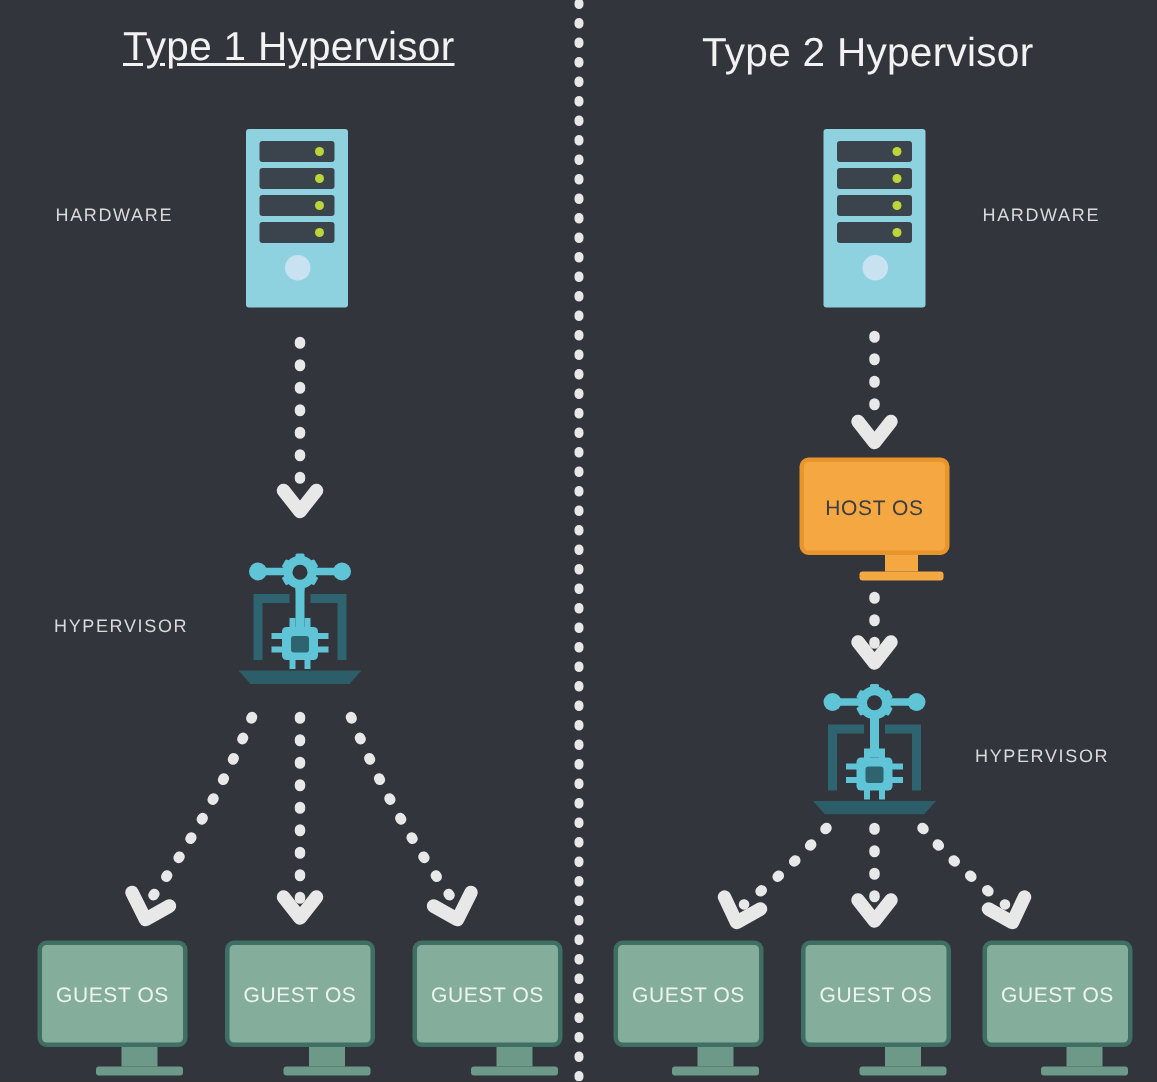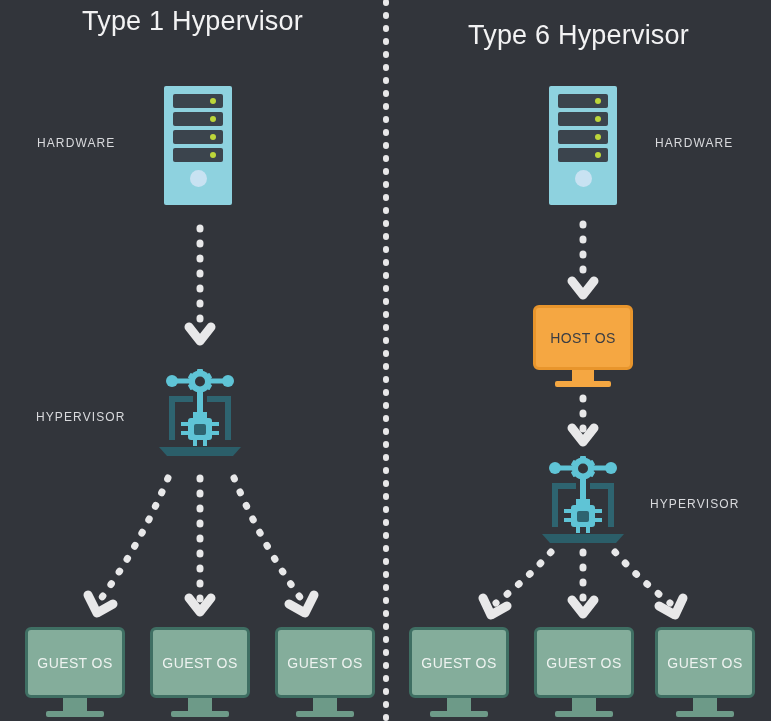--- a/index.html
+++ b/index.html
@@ -13,21 +13,21 @@
 
   .title{
     position:absolute;
     font-size:27px;
     font-weight:400;
     color:#f2f2f3;
     letter-spacing:.2px;
     white-space:nowrap;
     text-align:center;
   }
-  #title-left{left:0;width:385px;top:6px;}
+  #title-left{left:0;width:385px;top:16px;text-decoration:underline;}
   #title-right{left:386px;width:385px;top:20px;}
 
   .side-label{
     position:absolute;
     font-size:12px;
     color:#d9dadd;
     letter-spacing:1.1px;
     white-space:nowrap;
   }
 
@@ -61,21 +61,21 @@
   .server .pwr{
     position:absolute;
     width:17px;height:17px;
     border-radius:50%;
     background:#c8e2f2;
     left:50%;margin-left:-8.5px;
     bottom:18px;
   }
 
   
-  .monitor{position:absolute;}
+  .monitor{position:absolute;padding-left:36px;}
   .monitor .screen{
     position:absolute;left:0;top:0;
     box-sizing:border-box;
     border-radius:6px;
     display:flex;align-items:center;justify-content:center;
     font-size:14px;
     letter-spacing:.4px;
     white-space:nowrap;
   }
   .monitor .neck{
@@ -106,21 +106,21 @@
 
   
   .hyp-icon{position:absolute;}
   .hyp-icon svg{display:block;}
 </style>
 </head>
 <body>
 
 <div class="title" id="title-left">Type 1 Hypervisor</div>
 
-<div class="title" id="title-right">Type 6 Hypervisor</div>
+<div class="title" id="title-right">Type 2 Hypervisor</div>
 
 <svg id="divider" viewBox="0 0 8 721" preserveAspectRatio="none" aria-hidden="true">
   <line x1="4" y1="2" x2="4" y2="719" stroke="#e8e8e9" stroke-width="6" stroke-linecap="round" stroke-dasharray="1 12"></line>
 </svg>
 
 <div class="side-label" style="left:37px;top:136px;">HARDWARE</div>
 
 <div class="server" style="left:164px;top:86px;width:68px;height:119px;">
   <div class="slot" style="top:8px;">
       <span class="led"></span>

